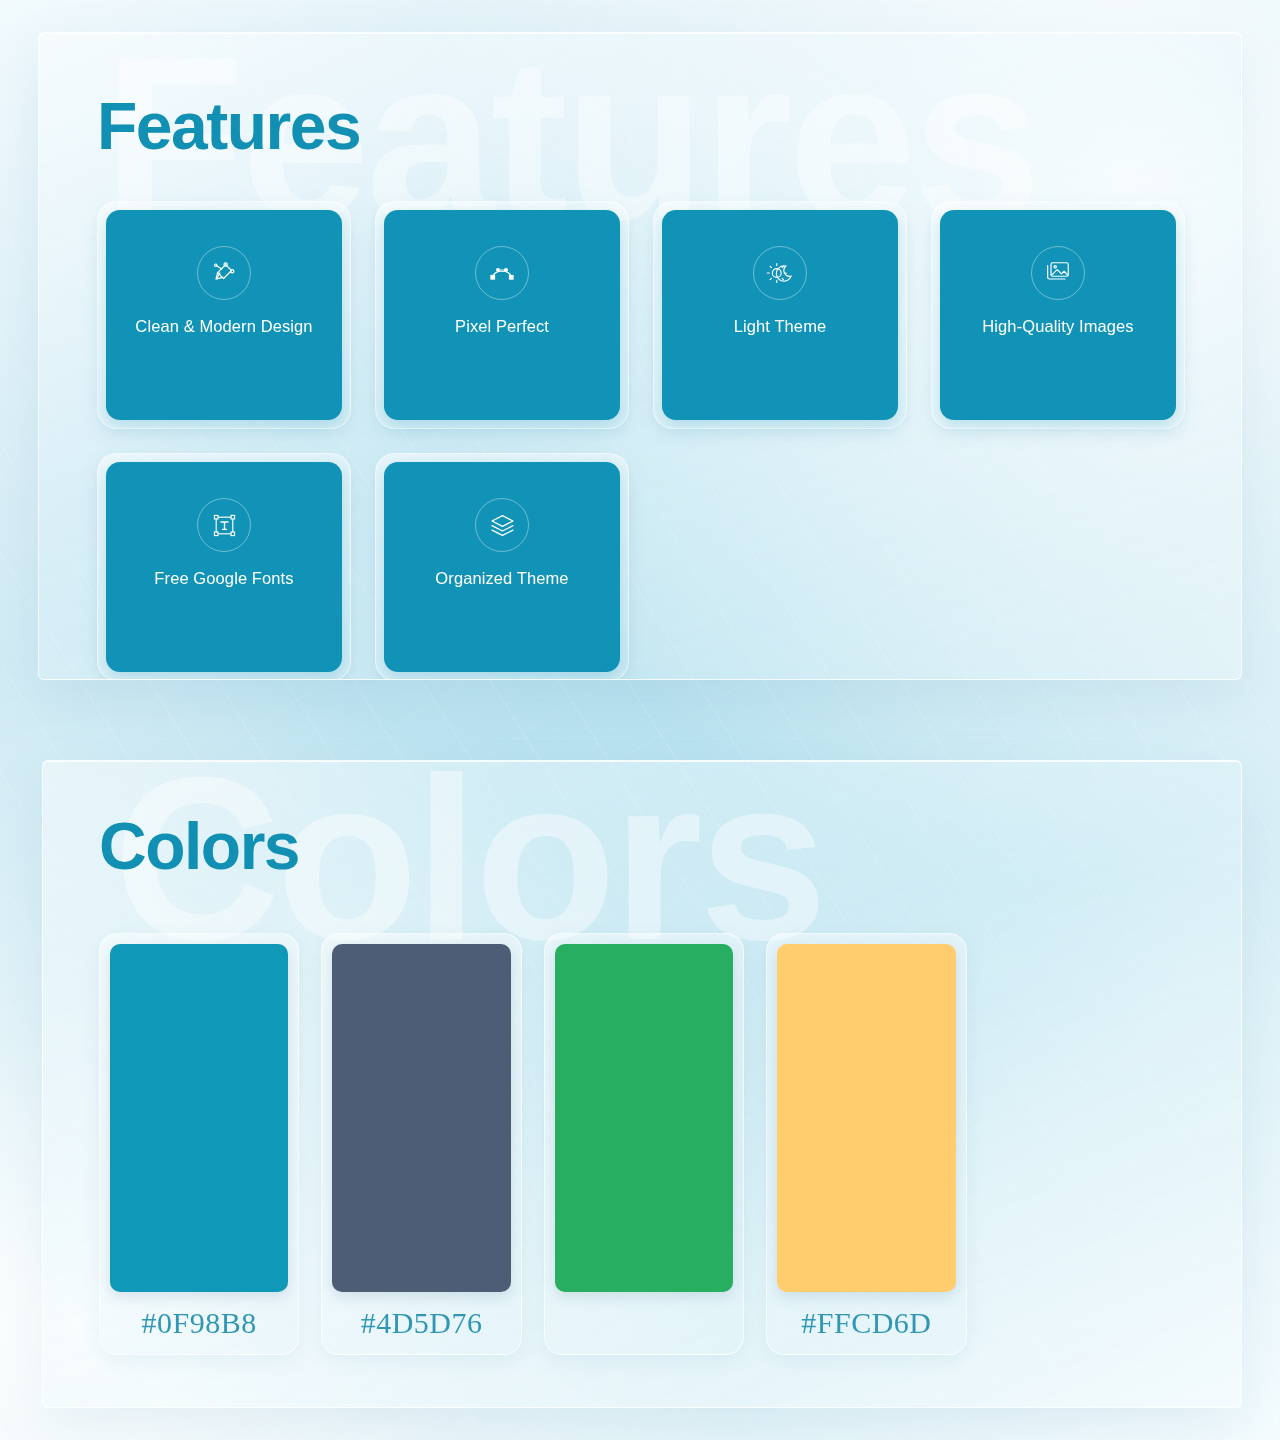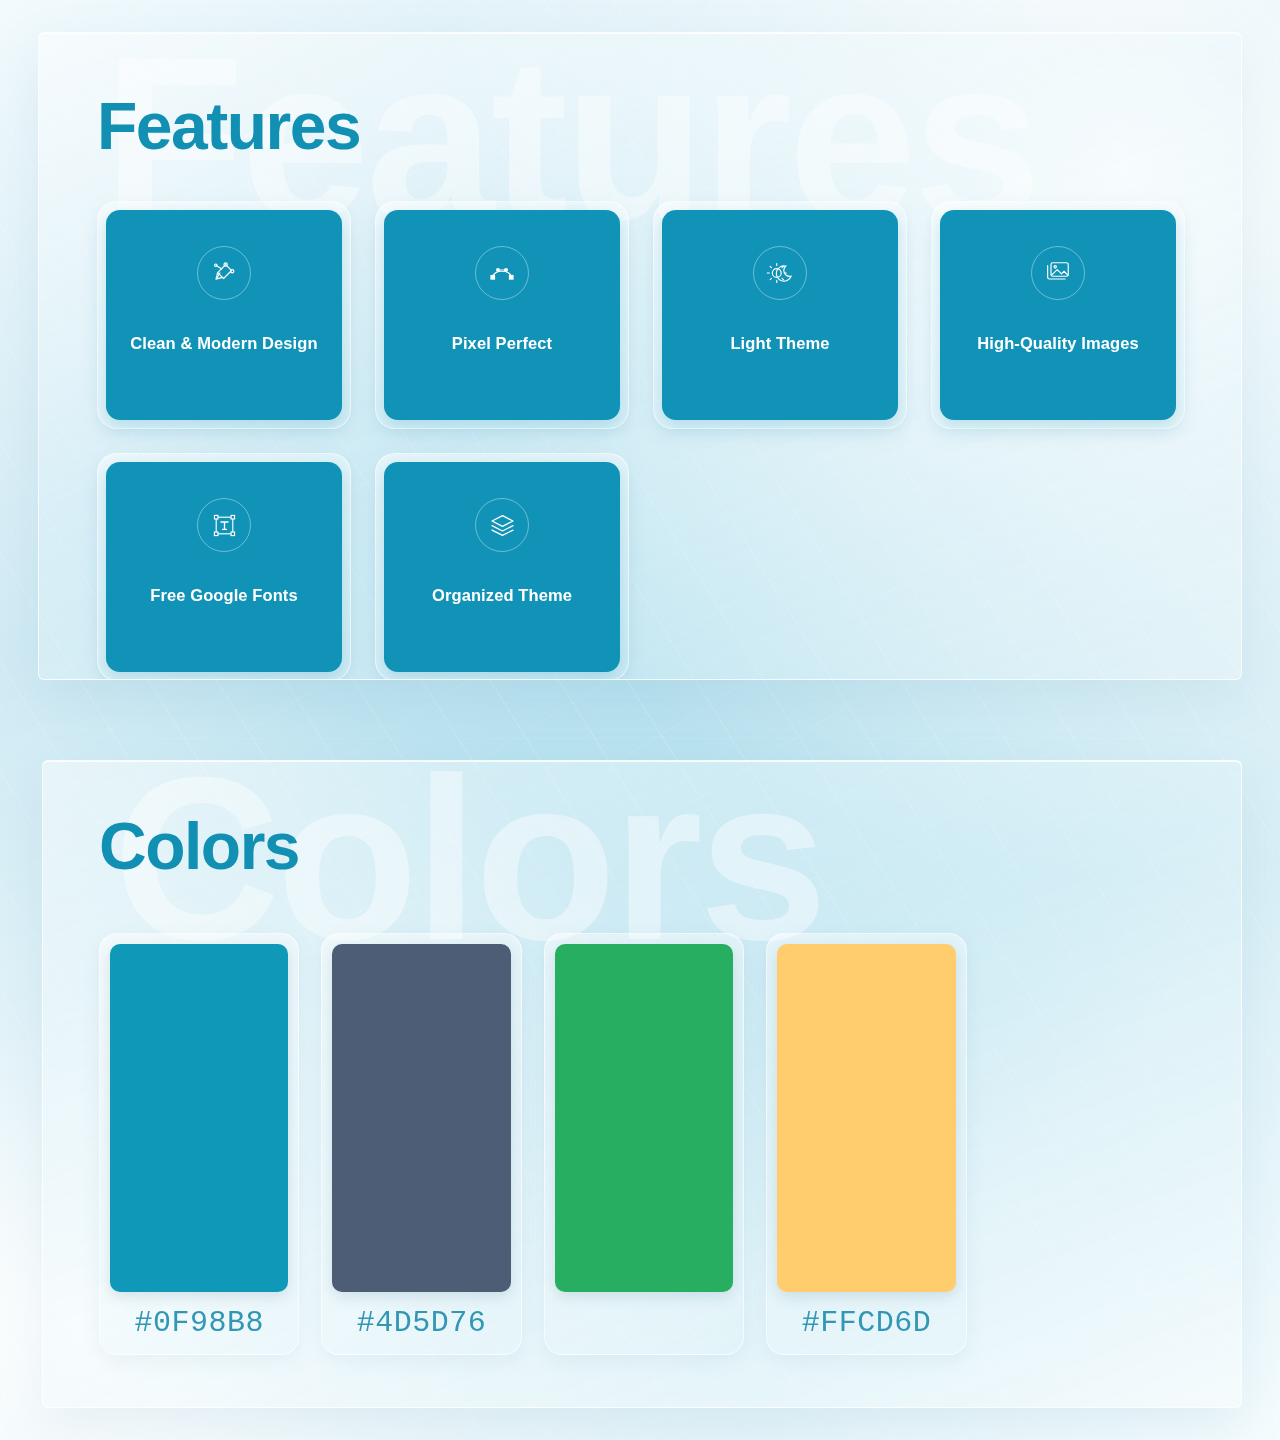--- a/index.html
+++ b/index.html
@@ -122,24 +122,24 @@
     border-radius: 50%;
     border: 1px solid rgba(255,255,255,0.38);
     margin-top: 36px;
     display: flex;
     align-items: center;
     justify-content: center;
   }
   .icon-ring svg { display: block; }
 
   .feature-label {
-    margin-top: 33px;
+    margin-top: 16px;
     color: #ffffff;
     font-size: 16.5px;
-    font-weight: 700;
+    font-weight: 400;
     letter-spacing: .1px;
     text-align: center;
     padding: 0 8px;
     line-height: 1.25;
   }
 
   
   .colors-row {
     position: absolute;
     left: 56px;
@@ -166,21 +166,21 @@
 
   .swatch-hex {
     height: 62px;
     display: flex;
     align-items: center;
     justify-content: center;
     font-size: 30px;
     font-weight: 400;
     letter-spacing: .5px;
     color: #3197b4;
-    font-family: Liberation Mono, monospace;
+    font-family: Liberation Serif, serif;
   }
 </style>
 </head>
 <body>
 
 <div id="page">
 
   <section class="panel" id="features-panel">
 
     <div class="ghost-title">Features</div>

